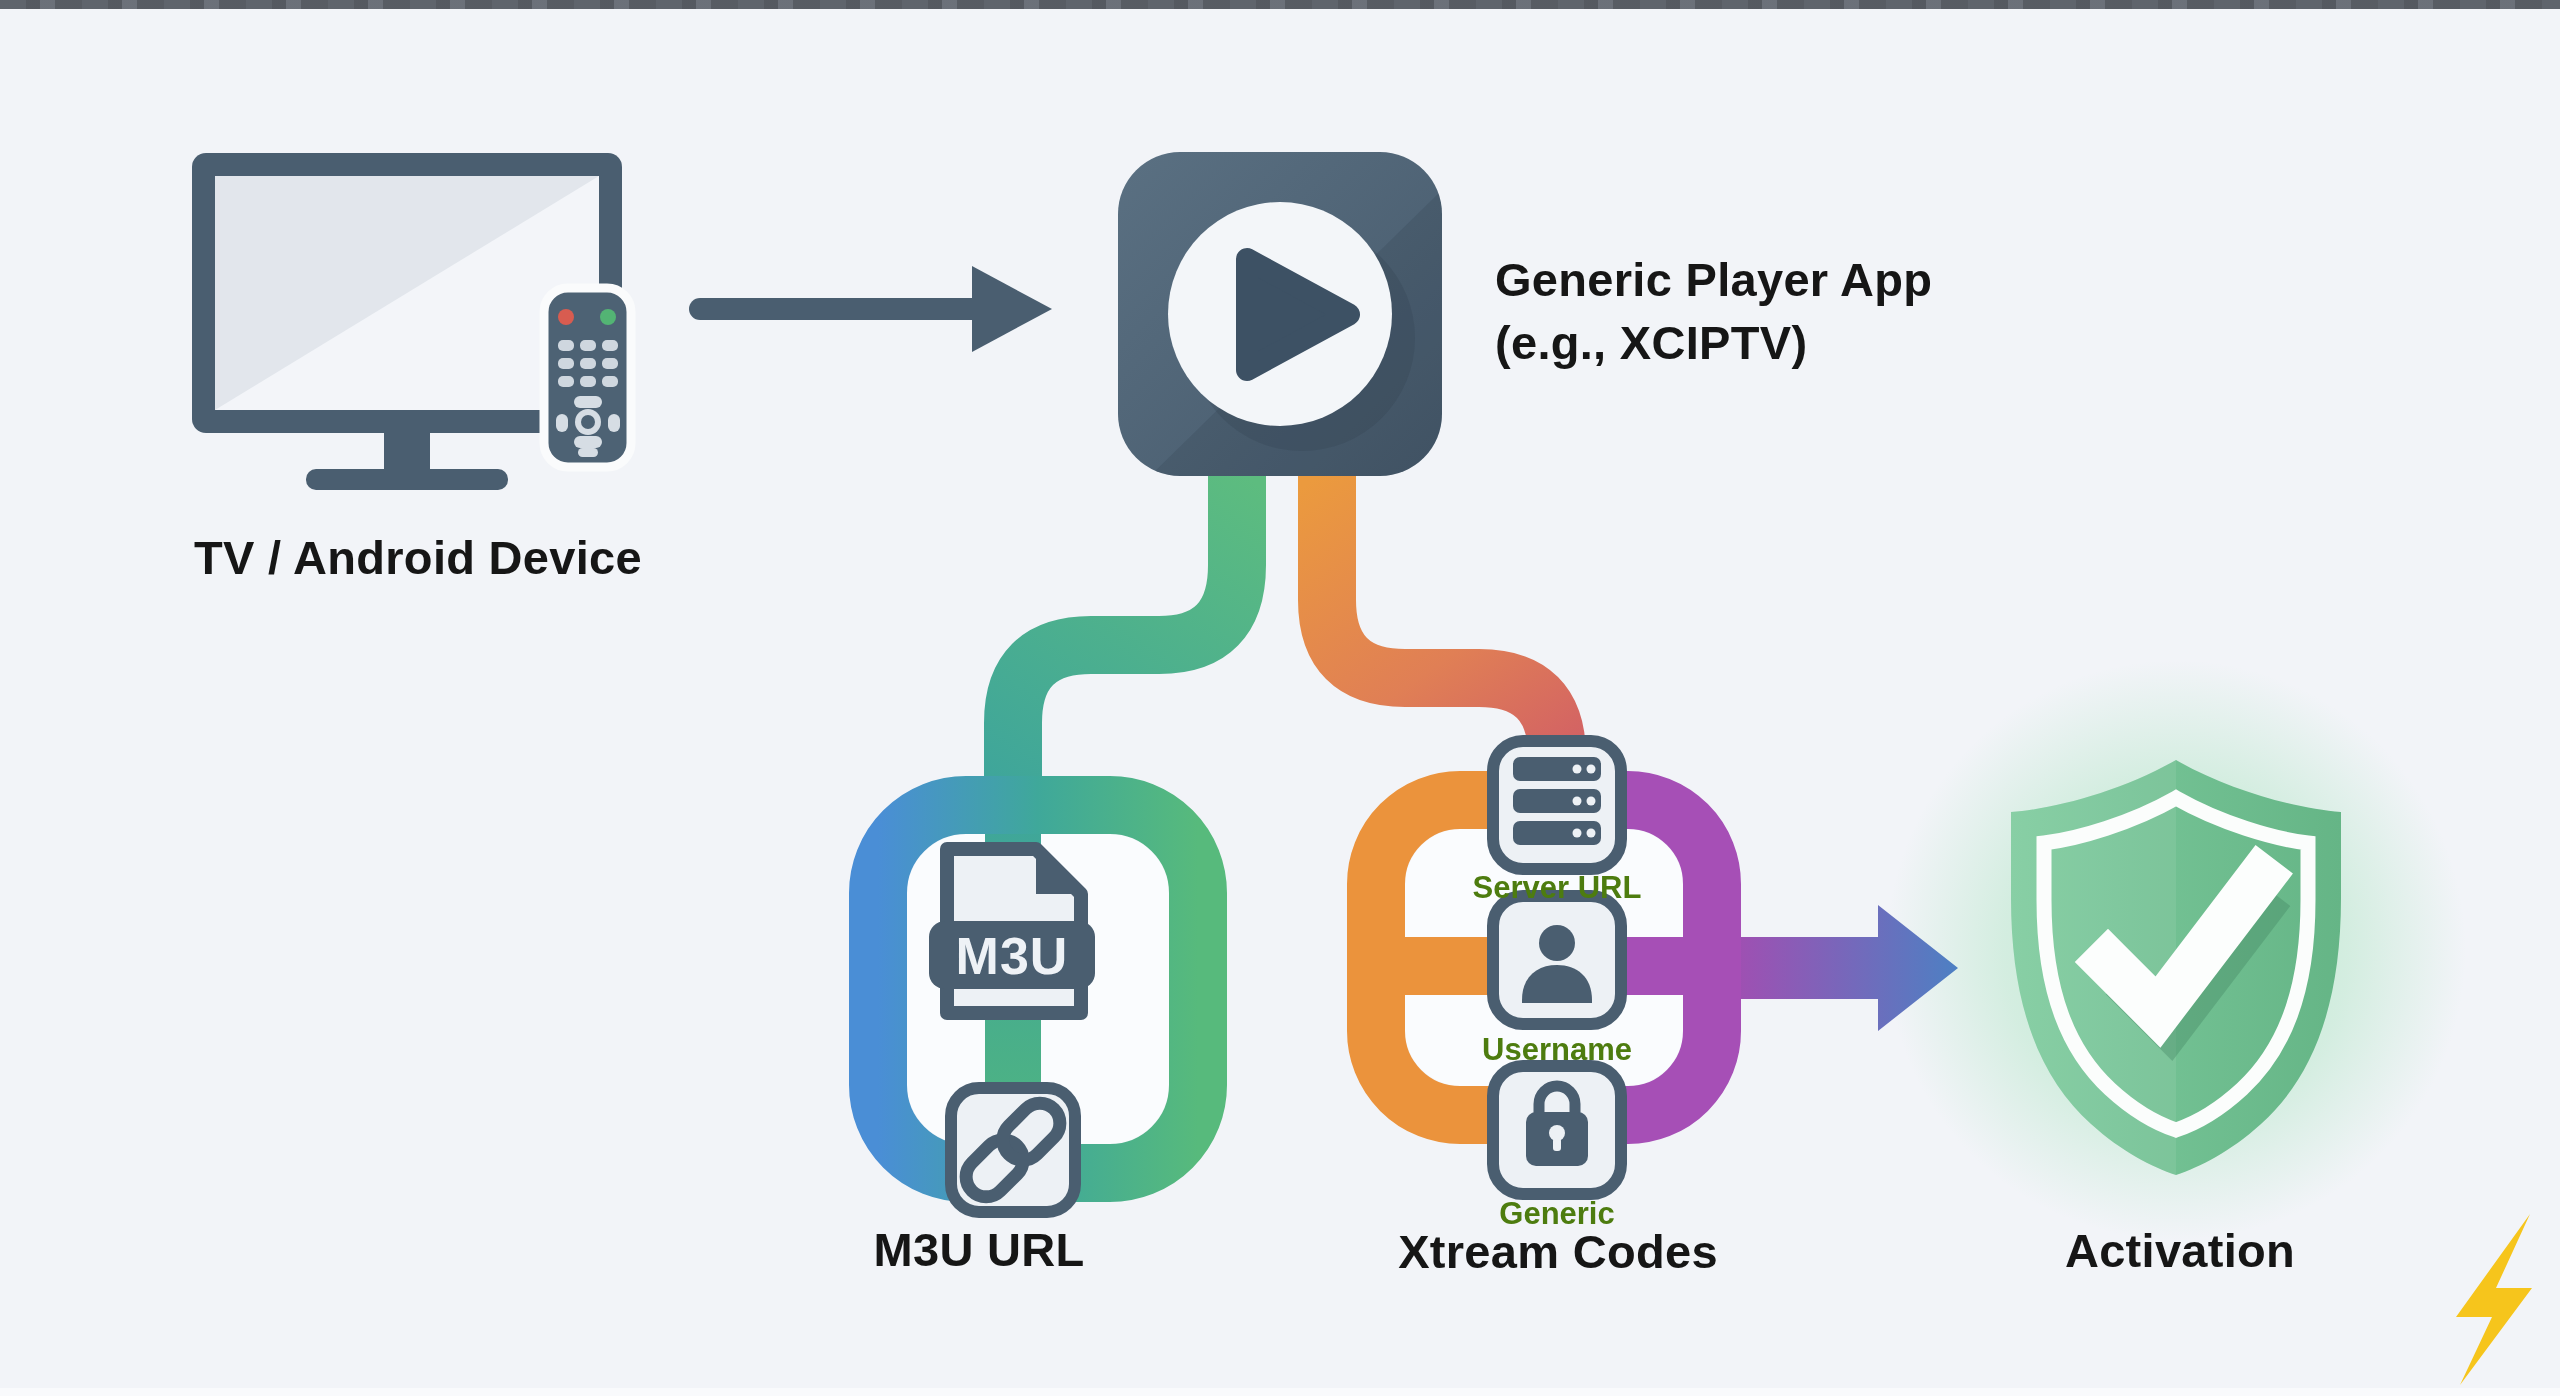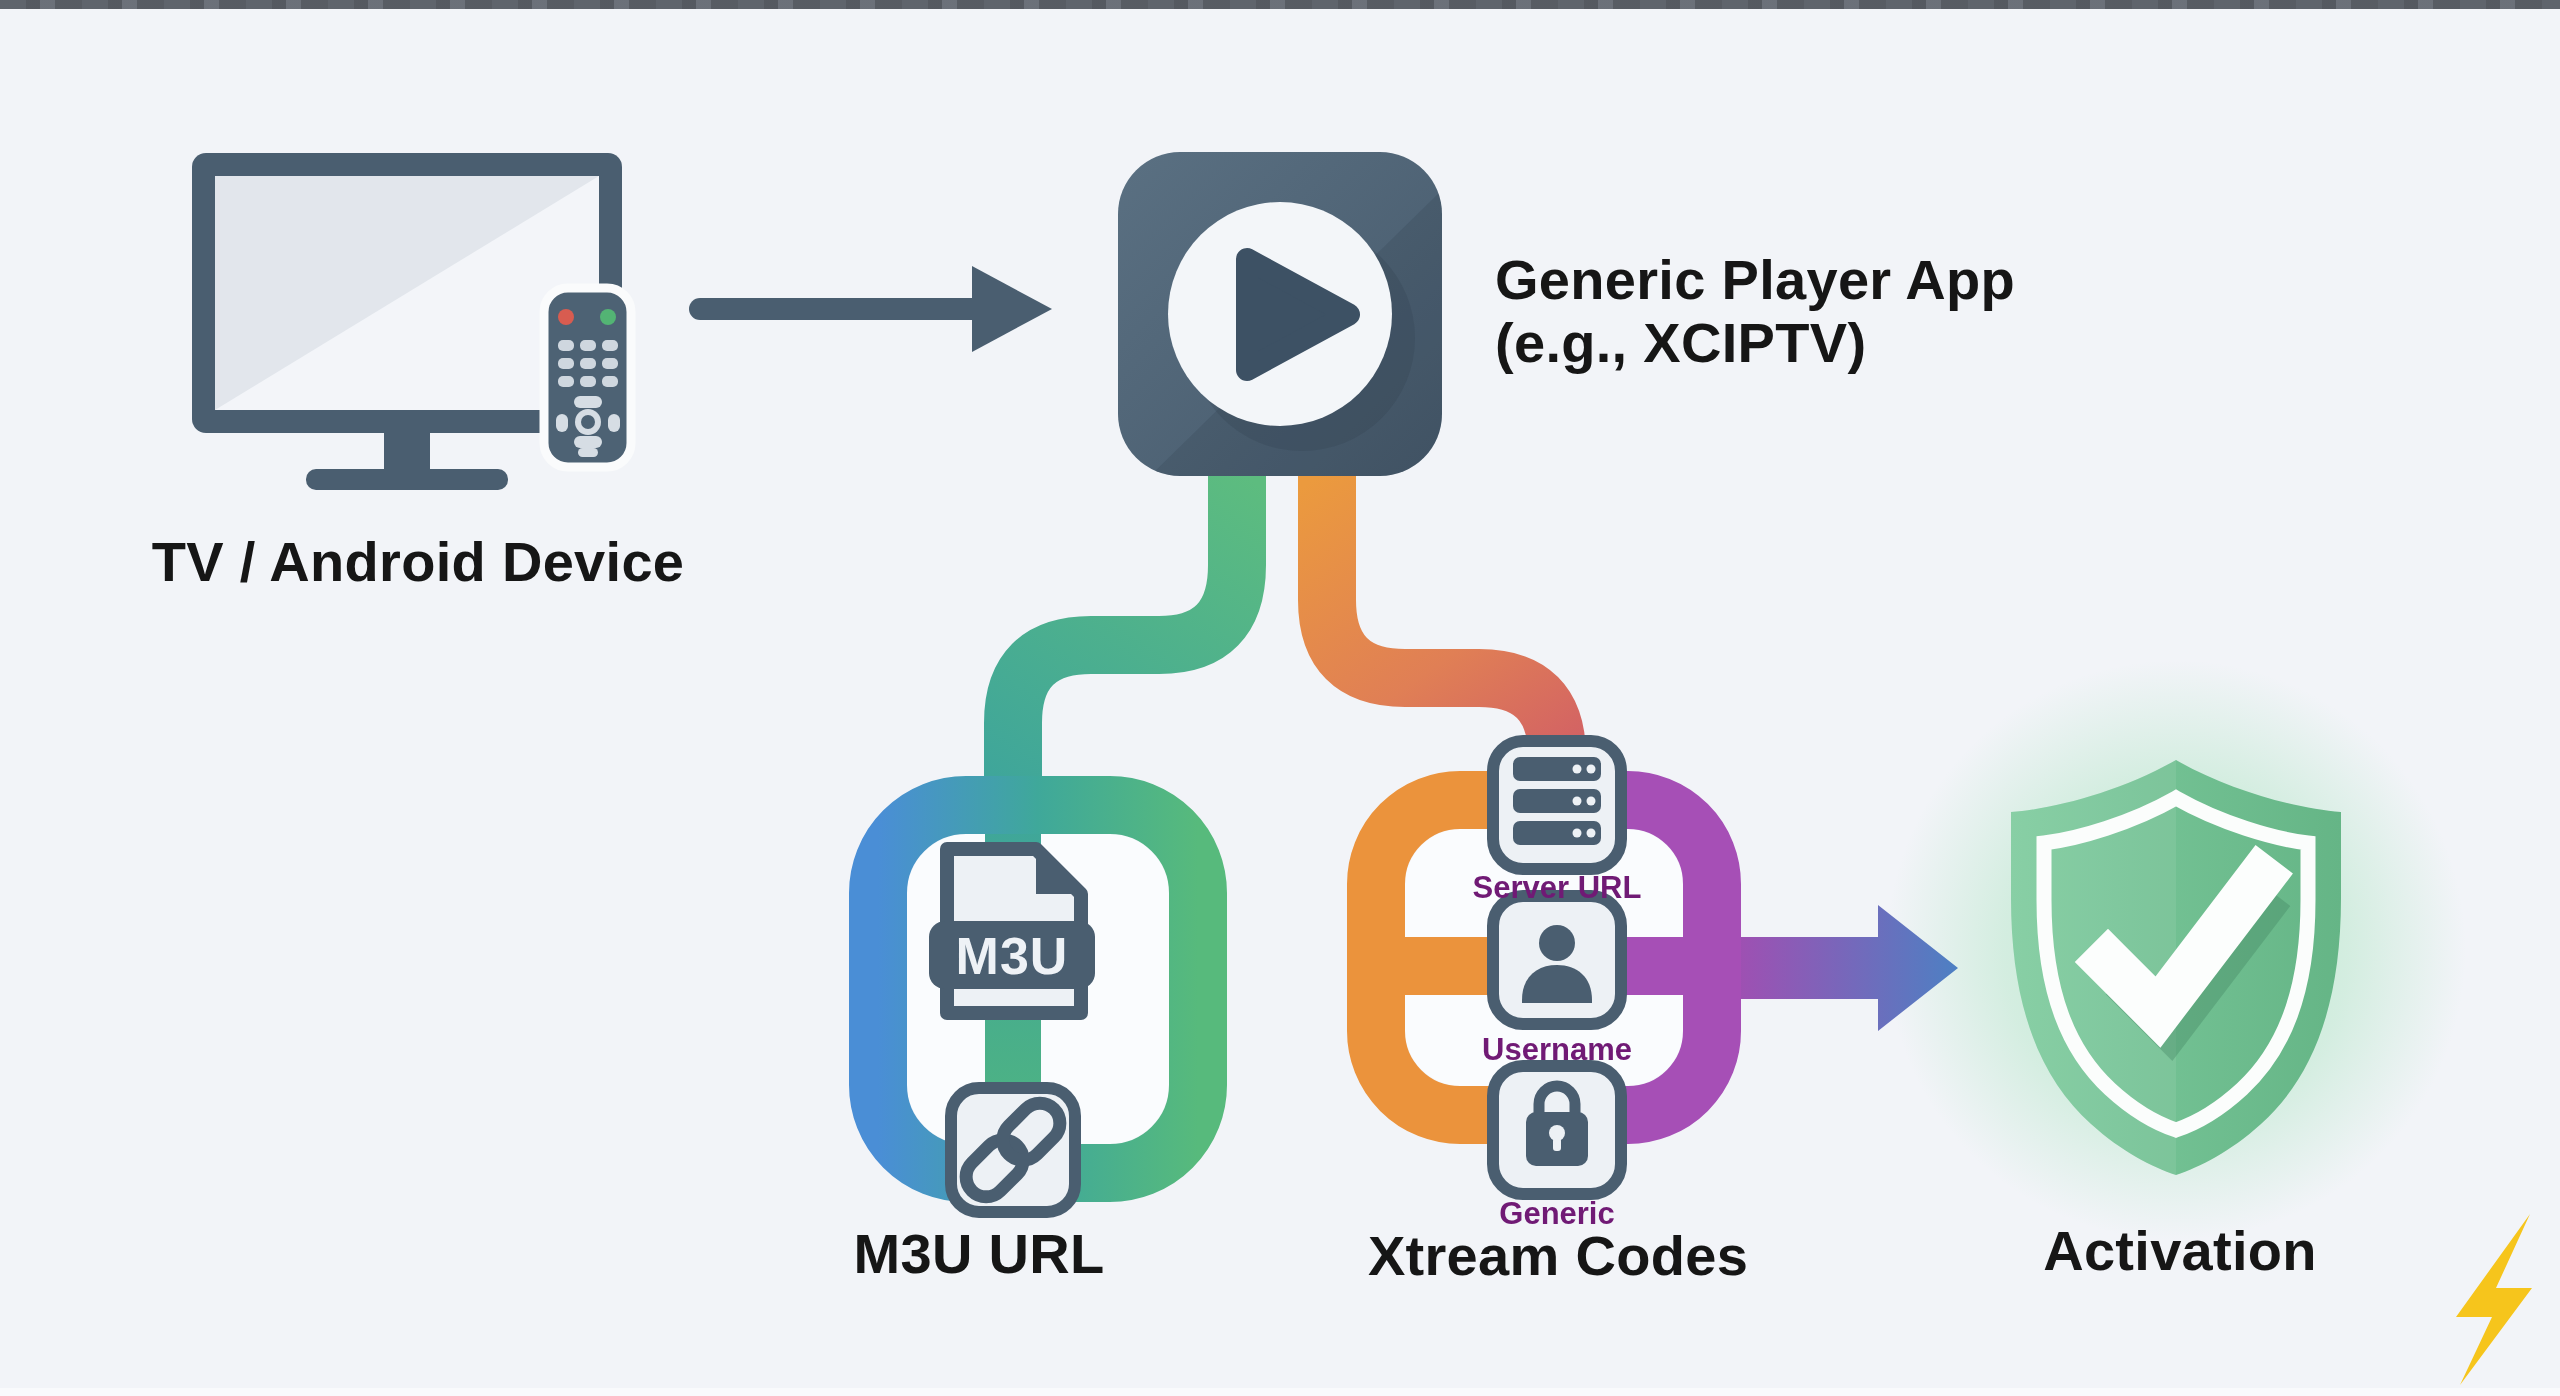--- a/index.html
+++ b/index.html
@@ -2,26 +2,26 @@
 <html><head>
 <meta charset="utf-8">
 <style>
   html,body{margin:0;padding:0;background:#eceef3;}
   .canvas{position:relative;width:2560px;height:1396px;overflow:hidden;
           background:#f2f4f8;font-family:"Liberation Sans",sans-serif;}
   .top-strip{position:absolute;left:0;top:0;width:2560px;height:9px;opacity:.8;
     background:repeating-linear-gradient(90deg,#3a4049 0 26px,#2e333b 26px 40px,#4a505a 40px 55px,#31363e 55px 82px);}
   .bottom-strip{position:absolute;left:0;bottom:0;width:2560px;height:8px;background:rgba(255,255,255,.55);}
   .stage{position:absolute;left:0;top:0;}
-  .lbl{position:absolute;color:#161616;font-weight:700;font-size:56px;
+  .lbl{position:absolute;color:#161616;font-weight:700;font-size:47px;
        letter-spacing:.3px;white-space:nowrap;line-height:1.0;}
   .center{transform:translateX(-50%);text-align:left;}
   .two-line{line-height:63px;}
   .sub{font-size:40px;font-weight:600;}
-  .small{font-size:31px;font-weight:600;color:#701a75;letter-spacing:0;}
+  .small{font-size:31px;font-weight:600;color:#4d7c0f;letter-spacing:0;}
   .act{line-height:58px;margin-top:36px;}
 </style>
 </head>
 <body>
 
 <div class="canvas">
   <div class="top-strip"></div>
 
   <svg class="stage" width="2560" height="1396" viewBox="0 0 2560 1396">
     <defs>

